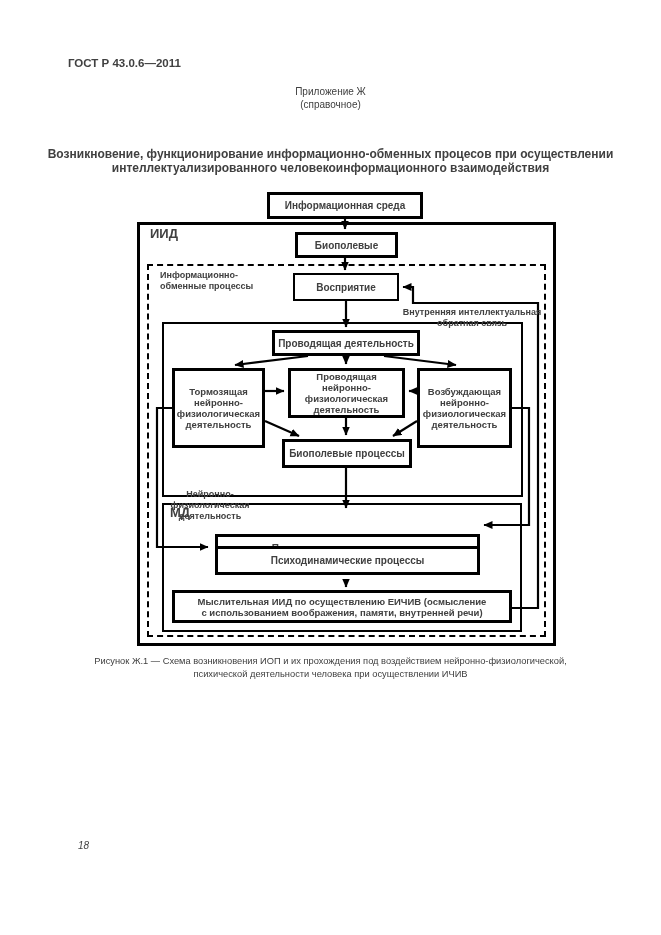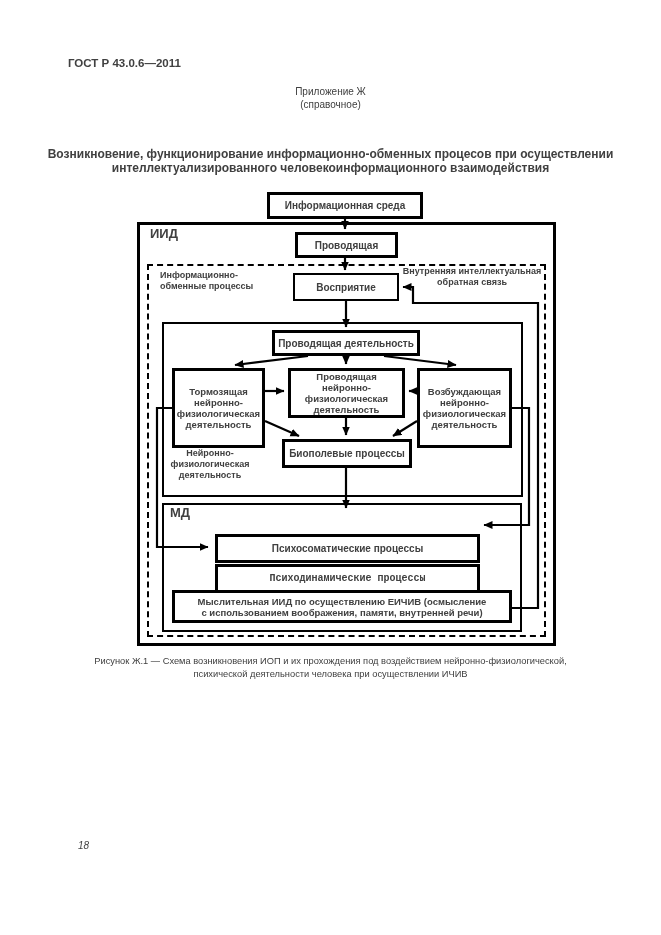--- a/index.html
+++ b/index.html
@@ -17,21 +17,21 @@
   .rect.solid2{border:2px solid #000;}
   .rect.dashed{border:2px dashed #000;}
   .box{position:absolute;box-sizing:border-box;background:#fff;z-index:2;
        display:flex;align-items:center;justify-content:center;text-align:center;
        font-weight:bold;white-space:pre-line;line-height:11px;font-size:9.5px;}
   .box.b3{border:3px solid #000;}
   .box.b2{border:2px solid #000;}
   .box.big{font-size:10px;}
   .lbl{position:absolute;box-sizing:border-box;font-weight:bold;font-size:9px;
        line-height:11px;white-space:pre-line;z-index:3;}
-  .lbl.center{text-align:center;}
+  .lbl.center{text-align:center;margin-top:41px;}
   .zone-label{position:absolute;font-weight:bold;font-size:13px;z-index:3;}
   svg.conn{position:absolute;left:0;top:0;z-index:1;pointer-events:none;}
 </style>
 </head>
 <body>
 
 <div id="page">
 
   <div class="abs hdr" style="left:68px;top:57px;">ГОСТ Р 43.0.6—2011</div>
   <div class="abs annex" style="left:0;top:86px;">Приложение Ж</div>
@@ -78,37 +78,37 @@
     <div class="zone-label" style="left:170px;top:505px;">МД</div>
     <div class="lbl" style="left:160px;top:270px;width:130px;">Информационно-
 обменные процессы</div>
     <div class="lbl center" style="left:402px;top:266px;width:140px;">Внутренняя интеллектуальная
 обратная связь</div>
     <div class="lbl center" style="left:163px;top:448px;width:94px;">Нейронно-
 физиологическая
 деятельность</div>
 
     <div class="box b3 big" style="left:267px;top:192px;width:156px;height:27px;">Информационная среда</div>
-    <div class="box b3 big" style="left:295px;top:232px;width:103px;height:26px;">Проводящая</div>
+    <div class="box b3 big" style="left:295px;top:232px;width:103px;height:26px;">Биополевые</div>
     <div class="box b2 big" style="left:293px;top:273px;width:106px;height:28px;">Восприятие</div>
     <div class="box b3 big" style="left:272px;top:330px;width:148px;height:26px;">Проводящая деятельность</div>
     <div class="box b3" style="left:172px;top:368px;width:93px;height:80px;">Тормозящая
 нейронно-
 физиологическая
 деятельность</div>
     <div class="box b3" style="left:288px;top:368px;width:117px;height:50px;">Проводящая нейронно-
 физиологическая
 деятельность</div>
     <div class="box b3" style="left:417px;top:368px;width:95px;height:80px;">Возбуждающая
 нейронно-
 физиологическая
 деятельность</div>
     <div class="box b3 big" style="left:282px;top:439px;width:130px;height:29px;">Биополевые процессы</div>
     <div class="box b3 big" style="left:215px;top:534px;width:265px;height:29px;">Психосоматические процессы</div>
-    <div class="box b3 big" style="left:215px;top:564px;width:265px;height:29px;font-family:Liberation Mono, monospace;">Психодинамические процессы</div>
+    <div class="box b3 big" style="left:215px;top:546px;width:265px;height:29px;">Психодинамические процессы</div>
     <div class="box b3" style="left:172px;top:590px;width:340px;height:33px;">Мыслительная ИИД по осуществлению ЕИЧИВ (осмысление
 с использованием воображения, памяти, внутренней речи)</div>
   </div>
 
   <div class="abs caption" style="left:0;top:656px;">Рисунок Ж.1 — Схема возникновения ИОП и их прохождения под воздействием нейронно-физиологической,</div>
   <div class="abs caption" style="left:0;top:669px;">психической деятельности человека при осуществлении ИЧИВ</div>
 
   <div class="abs pageno" style="left:78px;top:840px;">18</div>
 </div>
 

